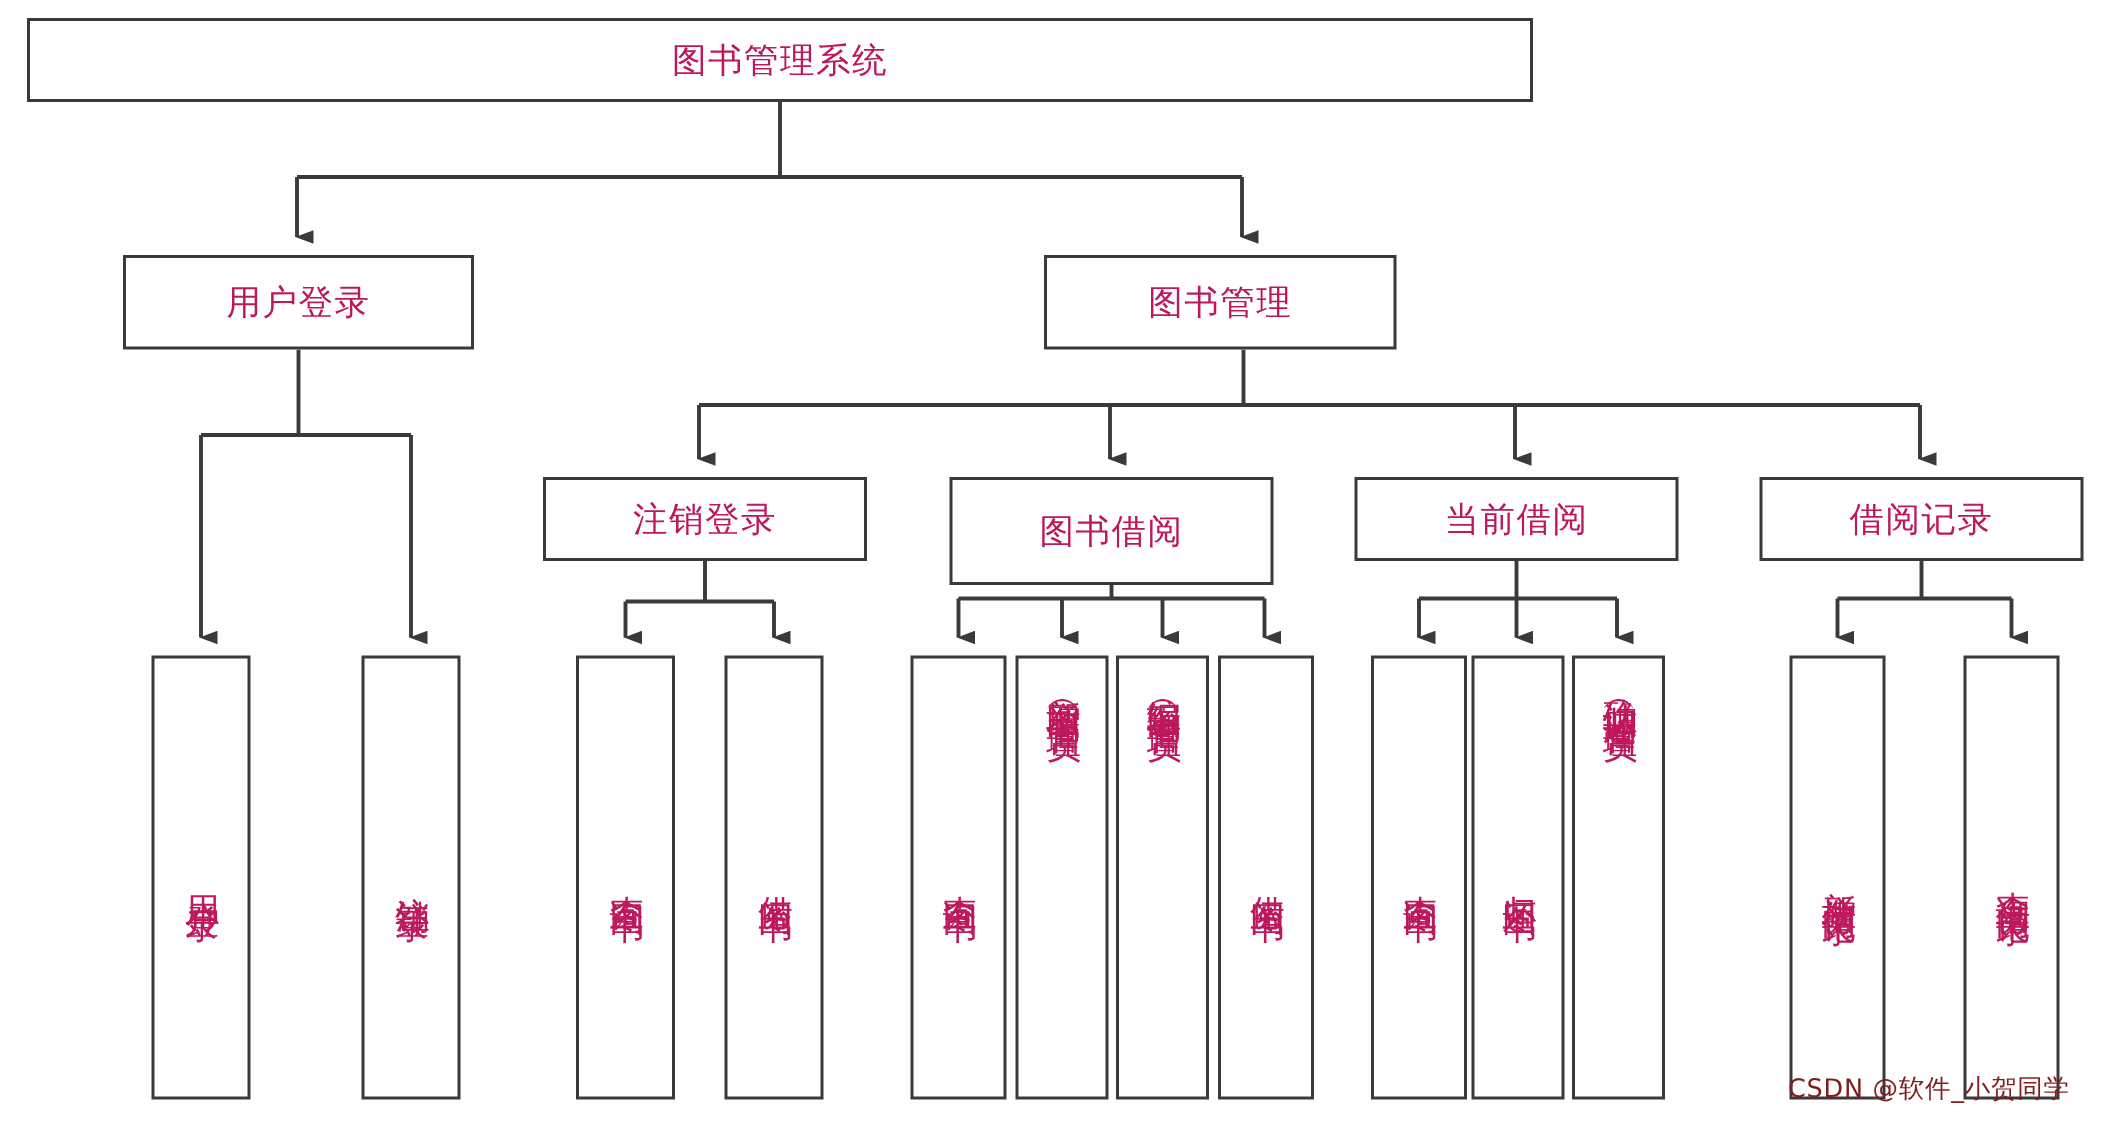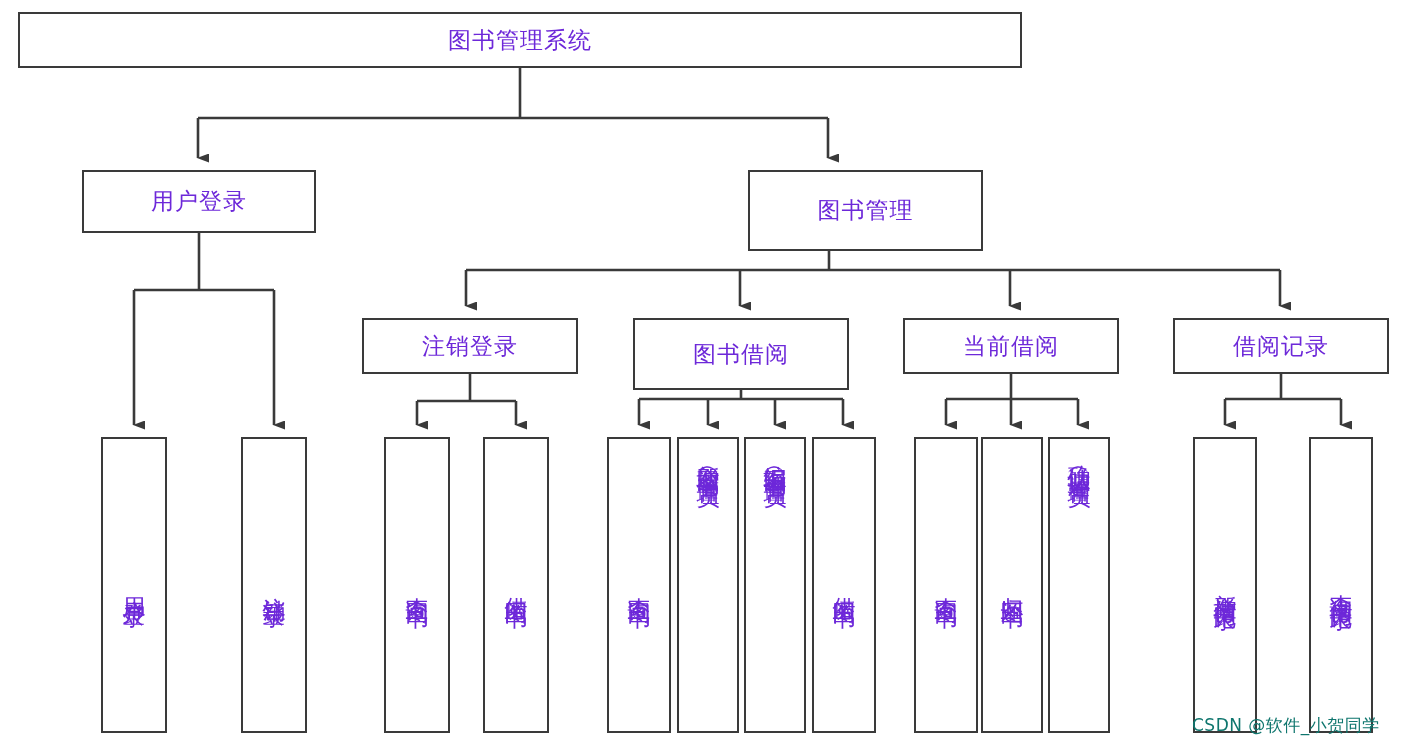--- a/index.html
+++ b/index.html
@@ -25,21 +25,21 @@
     height: 747px;
   }
   .node {
     position: absolute;
     box-sizing: border-box;
     border: 2px solid #3a3a3a;
     background: #ffffff;
     display: flex;
     align-items: center;
     justify-content: center;
-    color: #6d28d9;
+    color: #be185d;
   }
   .node.horiz {
     font-size: 23px;
     letter-spacing: 1px;
   }
   .node.root {
     font-size: 23px;
   }
   .node.vert {
     padding: 8px 0 8px 0;
@@ -53,21 +53,21 @@
     letter-spacing: 3px;
     white-space: nowrap;
   }
   .node.vert.center .vtext {
     margin-top: auto;
     margin-bottom: auto;
   }
   .watermark {
     position: absolute;
     font-size: 17px;
-    color: #0f766e;
+    color: #7f1d1d;
     white-space: nowrap;
     letter-spacing: 0.5px;
   }
 </style>
 </head>
 <body>
 
 <div id="canvas">
 
   <svg id="edges" viewBox="0 0 1405 747" xmlns="http://www.w3.org/2000/svg">
@@ -120,21 +120,21 @@
     </g>
   </svg>
 
   <div class="node horiz root" style="left:18px; top:12px; width:1004px; height:56px;">
     <span>图书管理系统</span>
   </div>
 
   <div class="node horiz" style="left:82px; top:170px; width:234px; height:63px;">
     <span>用户登录</span>
   </div>
-  <div class="node horiz" style="left:748px; top:170px; width:235px; height:81px;">
+  <div class="node horiz" style="left:696px; top:170px; width:235px; height:63px;">
     <span>图书管理</span>
   </div>
 
   <div class="node horiz" style="left:362px; top:318px; width:216px; height:56px;">
     <span>注销登录</span>
   </div>
   <div class="node horiz" style="left:633px; top:318px; width:216px; height:72px;">
     <span>图书借阅</span>
   </div>
   <div class="node horiz" style="left:903px; top:318px; width:216px; height:56px;">

